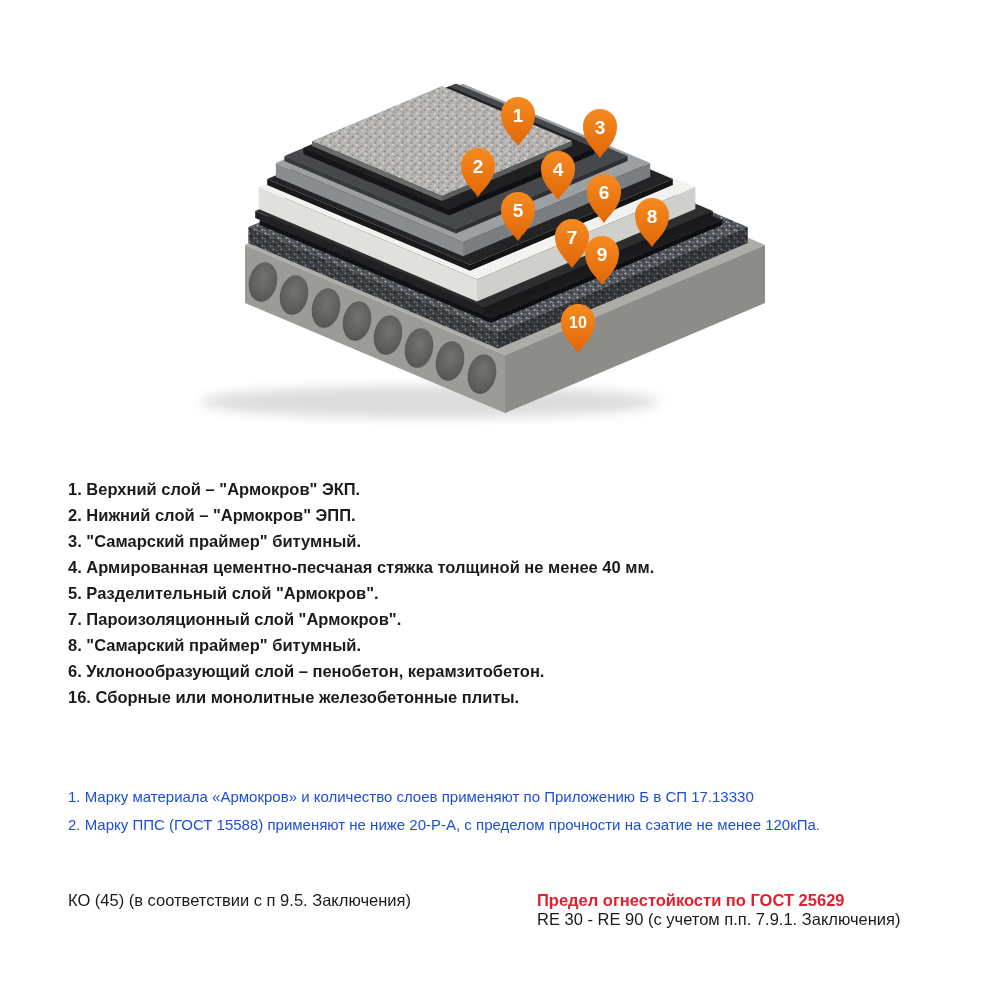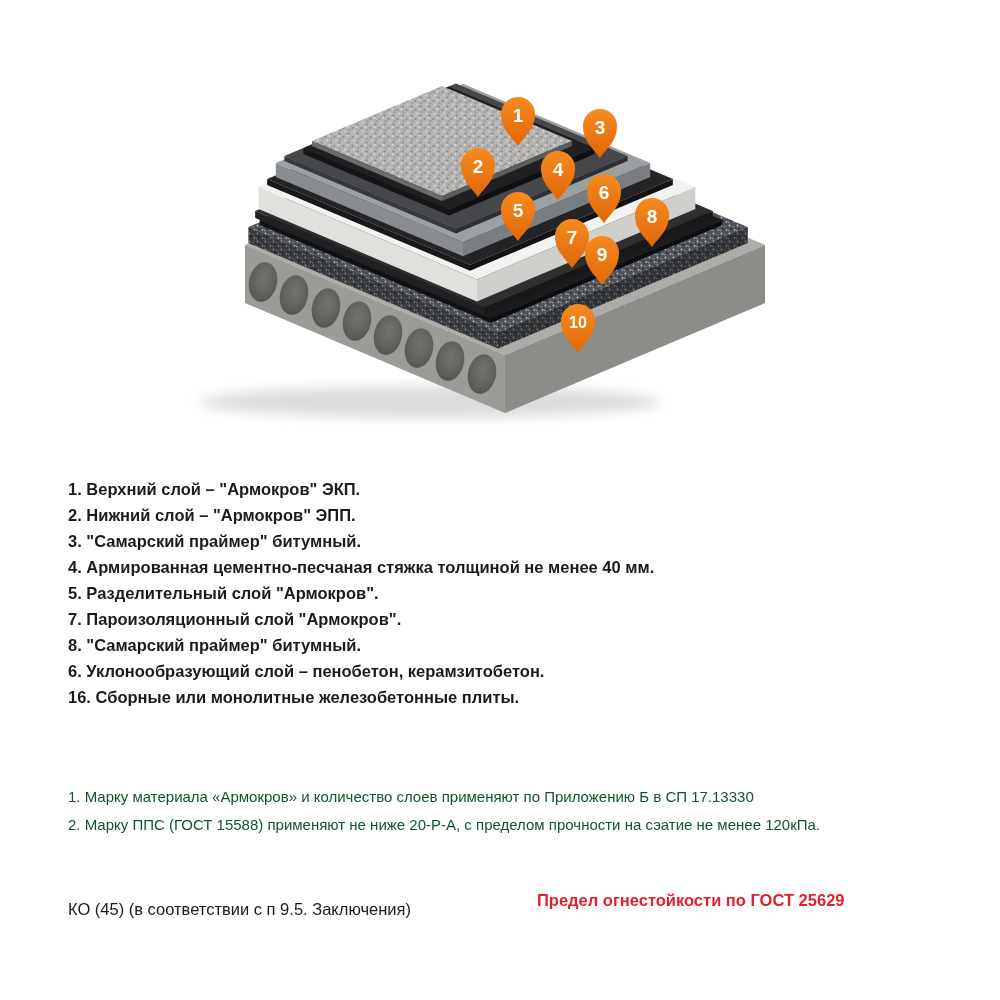--- a/index.html
+++ b/index.html
@@ -11,30 +11,30 @@
     width:1000px;height:1000px;position:relative;
     font-family:"Liberation Sans",sans-serif;color:#1b1b1b;overflow:hidden;
   }
   .diagram-wrap{position:absolute;left:0;top:0;width:1000px;height:460px;}
   .legend{position:absolute;left:68px;top:476px;}
   .legend-item{
     font-size:16.5px;font-weight:700;color:#1b1b1b;line-height:26px;white-space:nowrap;
   }
   .footnotes{position:absolute;left:68px;top:783px;}
   .footnote{
-    font-size:15px;font-weight:400;color:#14532d;line-height:27.6px;white-space:nowrap;
+    font-size:15px;font-weight:400;color:#1d4ed8;line-height:27.6px;white-space:nowrap;
   }
   .footer-block{position:absolute;top:891px;}
   .footer-block.left{left:68px;}
   .footer-block.right{left:537px;}
   .footer-title{
     color:var(--heading-red);font-weight:700;font-size:16.5px;white-space:nowrap;
   }
   .footer-value{
-    margin-top:9px;font-size:16.5px;font-weight:400;color:#1b1b1b;white-space:nowrap;
+    font-size:16.5px;font-weight:400;color:#1b1b1b;white-space:nowrap;
   }
   .pin{fill:url(#pinGrad);}
   .pin-num{
     fill:#ffffff;font-family:"Liberation Sans",sans-serif;font-weight:700;
     font-size:19px;text-anchor:middle;
   }
   .pin-num.small{font-size:16px;}
 </style>
 </head>
 <body>
@@ -206,13 +206,14 @@
   <div class="footnote">1. Марку материала «Армокров» и количество слоев применяют по Приложению Б в СП 17.13330</div>
   <div class="footnote">2. Марку ППС (ГОСТ 15588) применяют не ниже 20-Р-А, с пределом прочности на сэатие не менее 120кПа.</div>
 </div>
 
 <div class="footer-block left">
   <div class="footer-value">КО (45) (в соответствии с п 9.5. Заключения)</div>
 </div>
 
 <div class="footer-block right">
   <div class="footer-title">Предел огнестойкости по ГОСТ 25629</div>
+  <div class="footer-value">RE 30 - RE 90 (с учетом п.п. 7.9.1. Заключения)</div>
 </div>
 
 </body></html>

